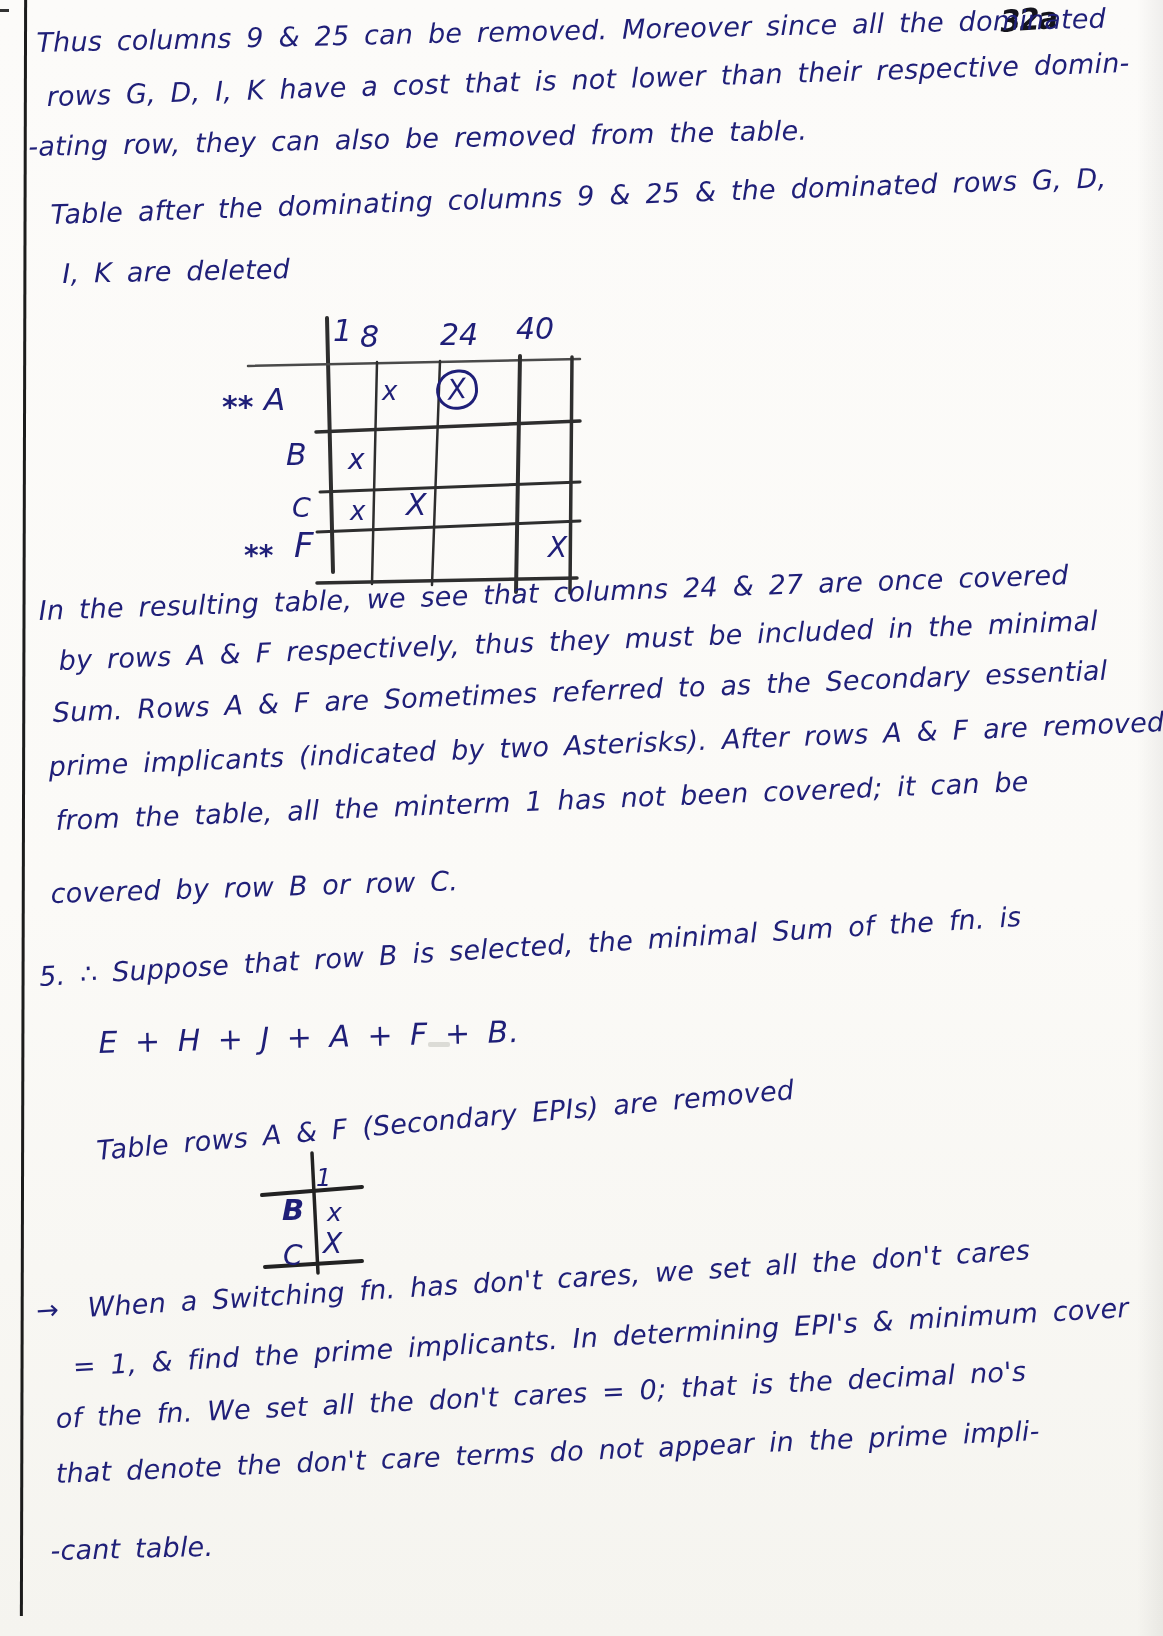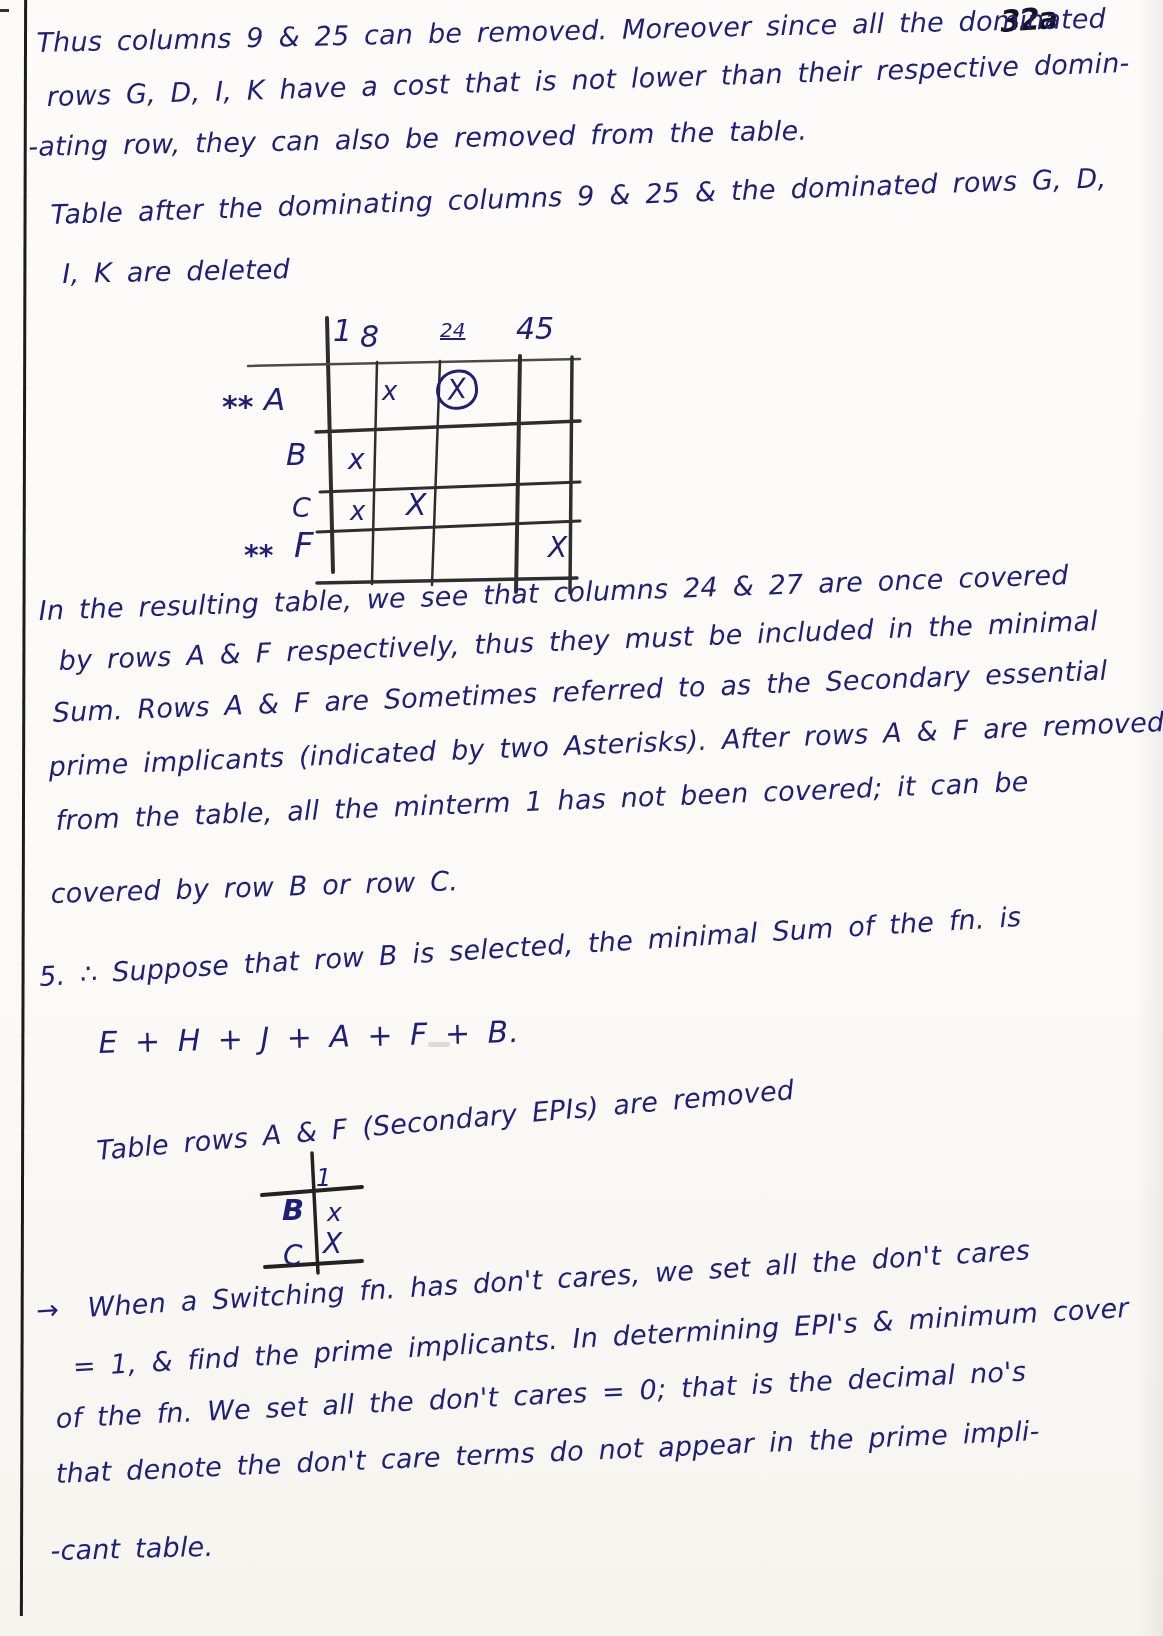--- a/index.html
+++ b/index.html
@@ -80,22 +80,22 @@
       <line x1="87" y1="283" x2="347" y2="278" stroke-width="3.5"></line>
       <line x1="147" y1="62" x2="142" y2="284" stroke-width="2.5"></line>
       <line x1="210" y1="61" x2="202" y2="285" stroke-width="2.5"></line>
       <line x1="290" y1="56" x2="286" y2="292" stroke-width="4"></line>
       <line x1="342" y1="57" x2="340" y2="293" stroke-width="3.5"></line>
     </g>
   </svg>
 
   <span class="tl" style="left:333px;top:316px;font-size:30px;">1</span>
   <span class="tl" style="left:360px;top:322px;font-size:30px;">8</span>
-  <span class="tl" style="left:440px;top:320px;font-size:20px;text-decoration:underline;">24</span>
-  <span class="tl" style="left:516px;top:314px;font-size:30px;">45</span>
+  <span class="tl" style="left:440px;top:320px;font-size:30px;">24</span>
+  <span class="tl" style="left:516px;top:314px;font-size:30px;">40</span>
 
   <span class="tl" style="left:222px;top:392px;font-size:30px;font-weight:bold;">**</span>
   <span class="tl" style="left:264px;top:384px;font-size:31px;">A</span>
   <span class="tl" style="left:286px;top:440px;font-size:30px;">B</span>
   <span class="tl" style="left:292px;top:494px;font-size:27px;">C</span>
   <span class="tl" style="left:244px;top:542px;font-size:28px;font-weight:bold;">**</span>
   <span class="tl" style="left:294px;top:528px;font-size:34px;">F</span>
 
   <span class="tl" style="left:382px;top:378px;font-size:26px;">x</span>
   <span class="tl circled" style="left:434px;top:372px;font-size:28px;">X</span>

